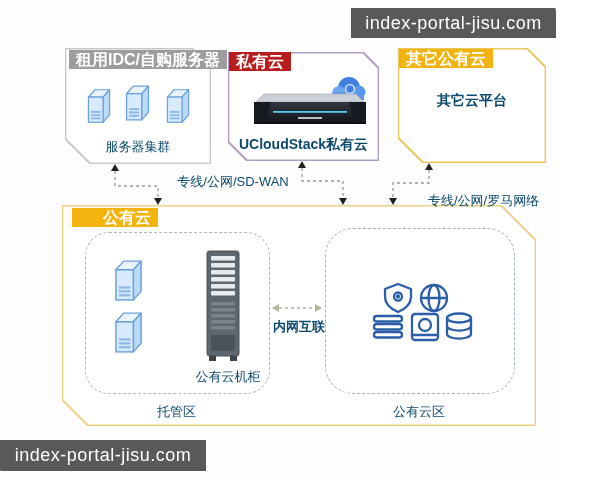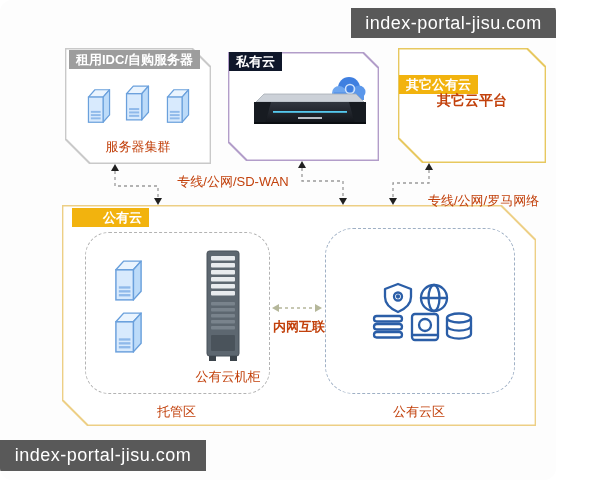--- a/index.html
+++ b/index.html
@@ -19,29 +19,29 @@
 
   .box-idc{left:65px;top:48px;width:146px;height:116px;background:#c9c9c9;
     --clip:polygon(0 0,calc(100% - 18px) 0,100% 18px,100% 100%,24px 100%,0 calc(100% - 24px));}
   .box-private{left:228px;top:52px;width:151px;height:109px;background:#b29dc9;
     --clip:polygon(0 0,calc(100% - 15px) 0,100% 15px,100% 100%,18px 100%,0 calc(100% - 18px));}
   .box-other{left:398px;top:48px;width:148px;height:115px;background:#e7c85f;
     --clip:polygon(0 0,calc(100% - 18px) 0,100% 18px,100% 100%,24px 100%,0 calc(100% - 24px));}
   .box-public{left:62px;top:205px;width:474px;height:221px;background:#edcf85;
     --clip:polygon(0 0,calc(100% - 34px) 0,100% 34px,100% 100%,25px 100%,0 calc(100% - 25px));}
 
-  .tag{position:absolute;z-index:3;color:#fff;font-size:13px;line-height:13px;
+  .tag{position:absolute;z-index:3;color:#fff;font-size:16px;line-height:13px;
     padding:3px 7px;white-space:nowrap;font-weight:bold;}
   .tag-gray{background:#9d9d9d;left:69px;top:50px;}
-  .tag-purple{background:#0f172a;left:229px;top:52px;font-family:Liberation Serif, serif;}
+  .tag-purple{background:#b91c1c;left:229px;top:52px;font-family:Liberation Serif, serif;}
   .tag-yellow{background:#f2b30e;}
-  .tag-other{left:399px;top:49px;margin-top:26px;}
+  .tag-other{left:399px;top:49px;}
   .tag-public{left:72px;top:208px;padding-left:31px;}
 
-  .lbl{position:absolute;z-index:3;font-size:13px;text-align:center;color:#c2410c;}
+  .lbl{position:absolute;z-index:3;font-size:13px;text-align:center;color:#0c4a6e;}
   .lbl-strong{font-weight:bold;}
   .dashedbox{position:absolute;z-index:2;background:transparent;}
   .dash-hosting{left:85px;top:232px;width:183px;height:160px;border:1.6px dashed #b3b3b3;border-radius:24px;}
   .dash-cloudzone{left:325px;top:228px;width:188px;height:164px;border:1.6px dashed #9fb0c5;border-radius:28px;}
 
   svg{position:absolute;z-index:3;overflow:visible;}
   #connector-layer{left:0;top:0;z-index:1;}
 </style>
 </head>
 <body>
@@ -119,20 +119,21 @@
       <circle cx="104" cy="17" r="4.5" fill="none" stroke="#cfe2fb" stroke-width="1.6"></circle>
     </g>
     <polygon points="10,30 118,30 110,22 18,22" fill="#ccd1d8" stroke="#a7adb5" stroke-width="0.8"></polygon>
     <rect x="8" y="30" width="112" height="22" rx="1.5" fill="url(#gradFront)"></rect>
     <polygon points="8,30 25,30 19,52 8,52" fill="#171b21"></polygon>
     <polygon points="103,30 120,30 120,52 109,52" fill="#171b21"></polygon>
     <rect x="27" y="39" width="74" height="1.8" fill="#55c9ee"></rect>
     <rect x="52" y="45" width="24" height="2" fill="#b9bec5"></rect>
     <rect x="8" y="50" width="112" height="2" fill="#0b0e12"></rect>
   </svg>
+  <div class="lbl lbl-strong" style="left:228px;top:136px;width:151px;font-size:14px">UCloudStack私有云</div>
 
   <div class="bevel box-other">
       <div class="inner"></div>
     </div>
   <div class="tag tag-yellow tag-other">其它公有云</div>
   <div class="lbl lbl-strong" style="left:398px;top:92px;width:148px;font-size:14px">其它云平台</div>
 
   <div class="lbl" style="left:168px;top:173px;width:130px">专线/公网/SD-WAN</div>
   <div class="lbl" style="left:428px;top:192px;width:140px;text-align:left">专线/公网/罗马网络</div>
 

